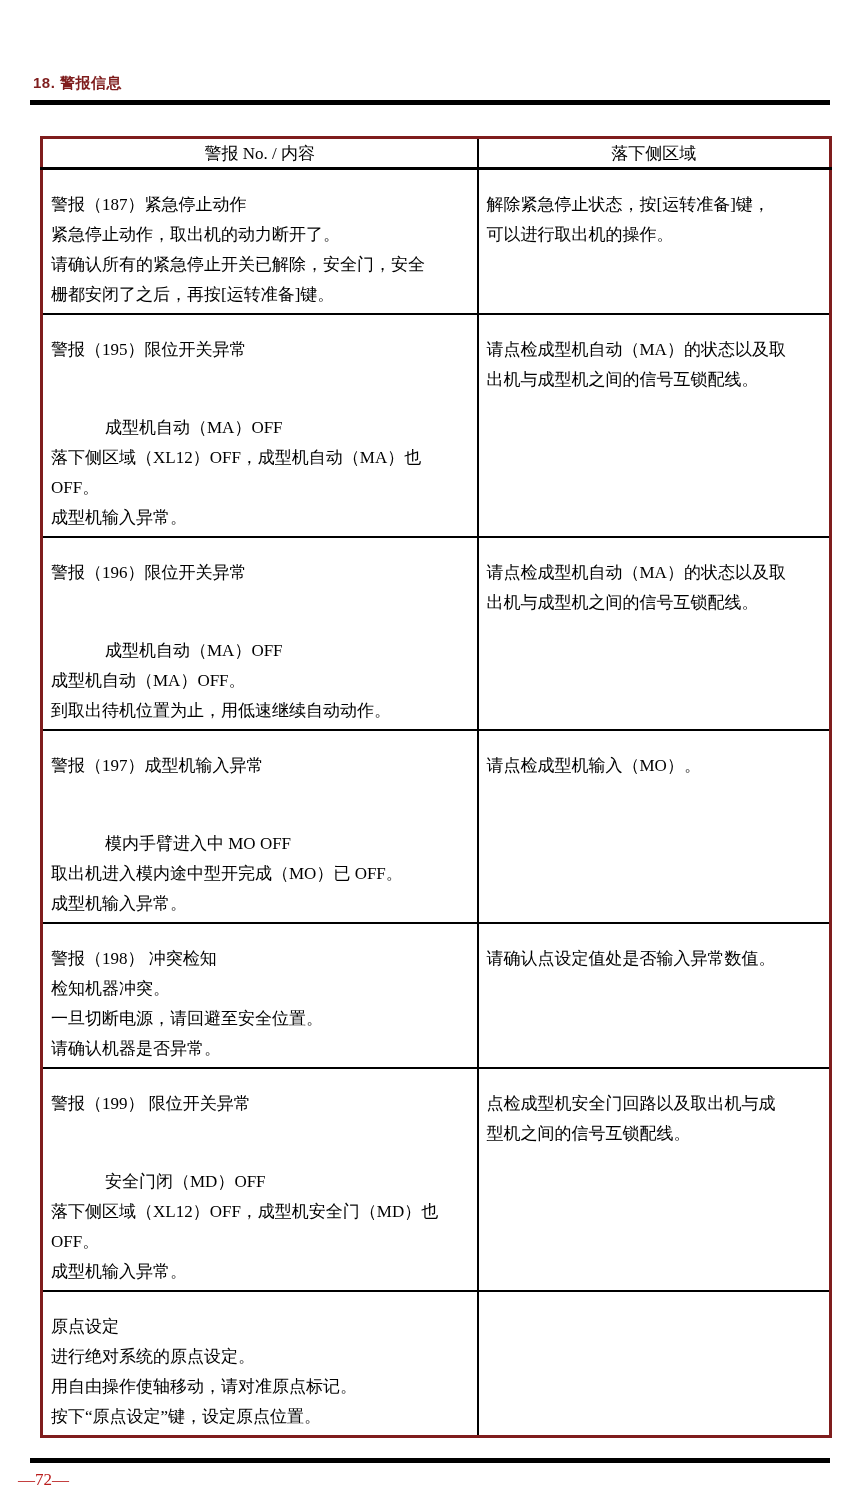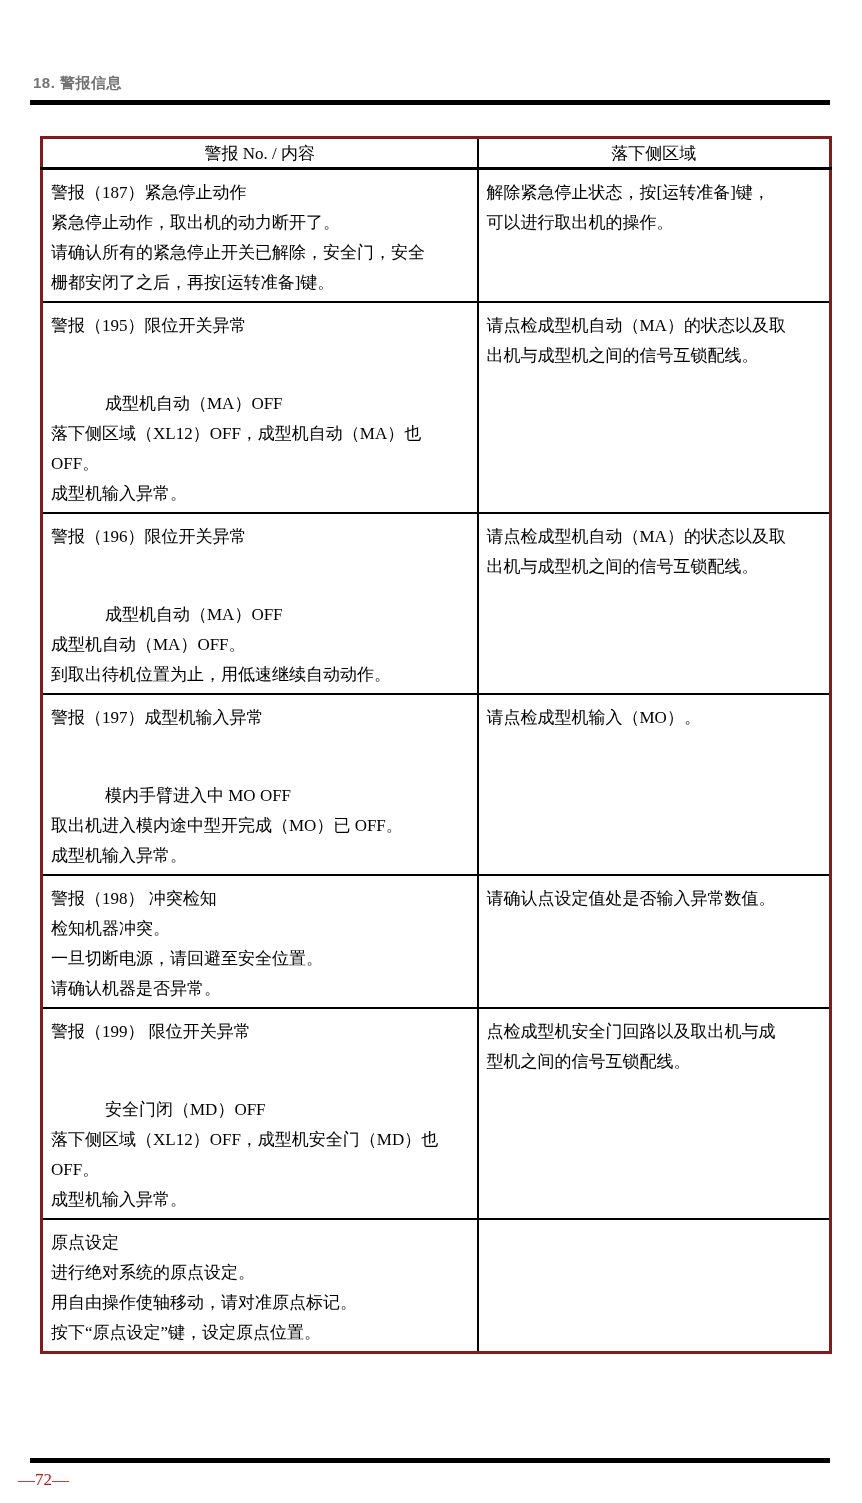--- a/index.html
+++ b/index.html
@@ -16,21 +16,21 @@
 
   
   .section-title {
     position: absolute;
     left: 33px;
     top: 74px;
     font-family: "Liberation Sans", sans-serif;
     font-weight: bold;
     font-size: 15px;
     letter-spacing: 0.5px;
-    color: #737373;
+    color: #7f1d1d;
   }
   .header-rule {
     position: absolute;
     left: 30px;
     top: 100px;
     width: 800px;
     height: 5px;
     background: #000;
   }
 
@@ -50,21 +50,21 @@
     border-bottom: 3px solid #000;
     font-weight: normal;
     height: 31px;
     text-align: center;
     vertical-align: middle;
     font-size: 17px;
   }
   table.alarm-table td {
     border: 2px solid #000;
     vertical-align: top;
-    padding: 8px 8px 3px 8px;
+    padding: 20px 8px 3px 8px;
   }
   th.col-alarm { width: 436px; }
   th.col-check { width: 353px; }
   .line {
     line-height: 30px;
     white-space: nowrap;
     overflow: visible;
   }
   .line.indent { padding-left: 54px; margin-top: 48px; }
 

